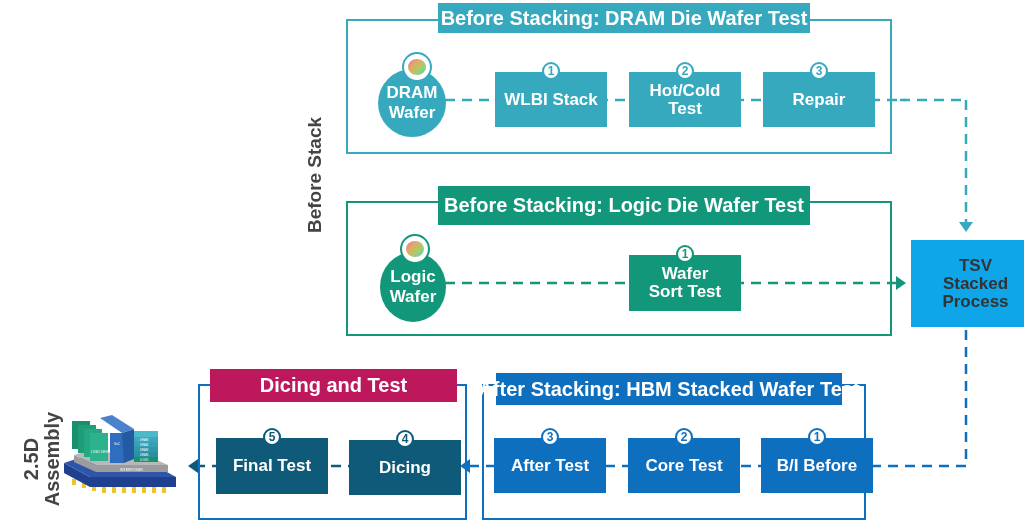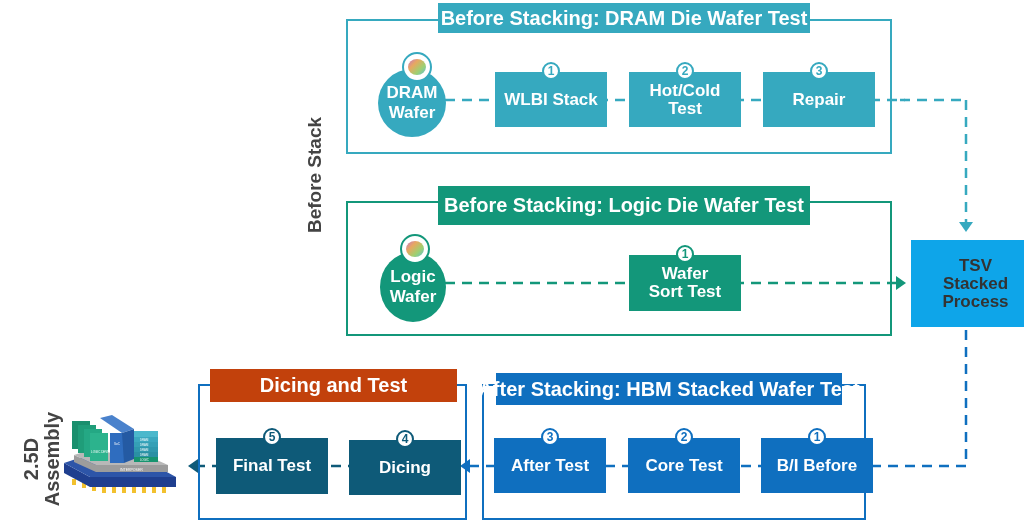--- a/index.html
+++ b/index.html
@@ -93,21 +93,21 @@
 <div class="step" style="left:628px;top:438px;width:112px;height:55px;background:#0f6fbf;">
   <div class="num" style="border-color:#0f6fbf;color:#0f6fbf;">2</div>
   <span>Core Test</span>
 </div>
 <div class="step" style="left:761px;top:438px;width:112px;height:55px;background:#0f6fbf;">
   <div class="num" style="border-color:#0f6fbf;color:#0f6fbf;">1</div>
   <span>B/I Before</span>
 </div>
 
 <div class="frame" style="left:198px;top:384px;width:269px;height:136px;border-color:#0f6fbf;"></div>
-<div class="title" style="left:210px;top:369px;width:247px;height:33px;background:#c2410c;">Dicing and Test</div>
+<div class="title" style="left:210px;top:369px;width:247px;height:33px;background:#be185d;">Dicing and Test</div>
 <div class="step" style="left:216px;top:438px;width:112px;height:56px;background:#0e5a78;">
   <div class="num" style="border-color:#0e5a78;color:#0e5a78;">5</div>
   <span>Final Test</span>
 </div>
 <div class="step" style="left:349px;top:440px;width:112px;height:55px;background:#0e5a78;">
   <div class="num" style="border-color:#0e5a78;color:#0e5a78;">4</div>
   <span>Dicing</span>
 </div>
 
 <div class="vlabel" style="left:-8px;top:438px;width:100px;font-size:20px;line-height:21px;">

